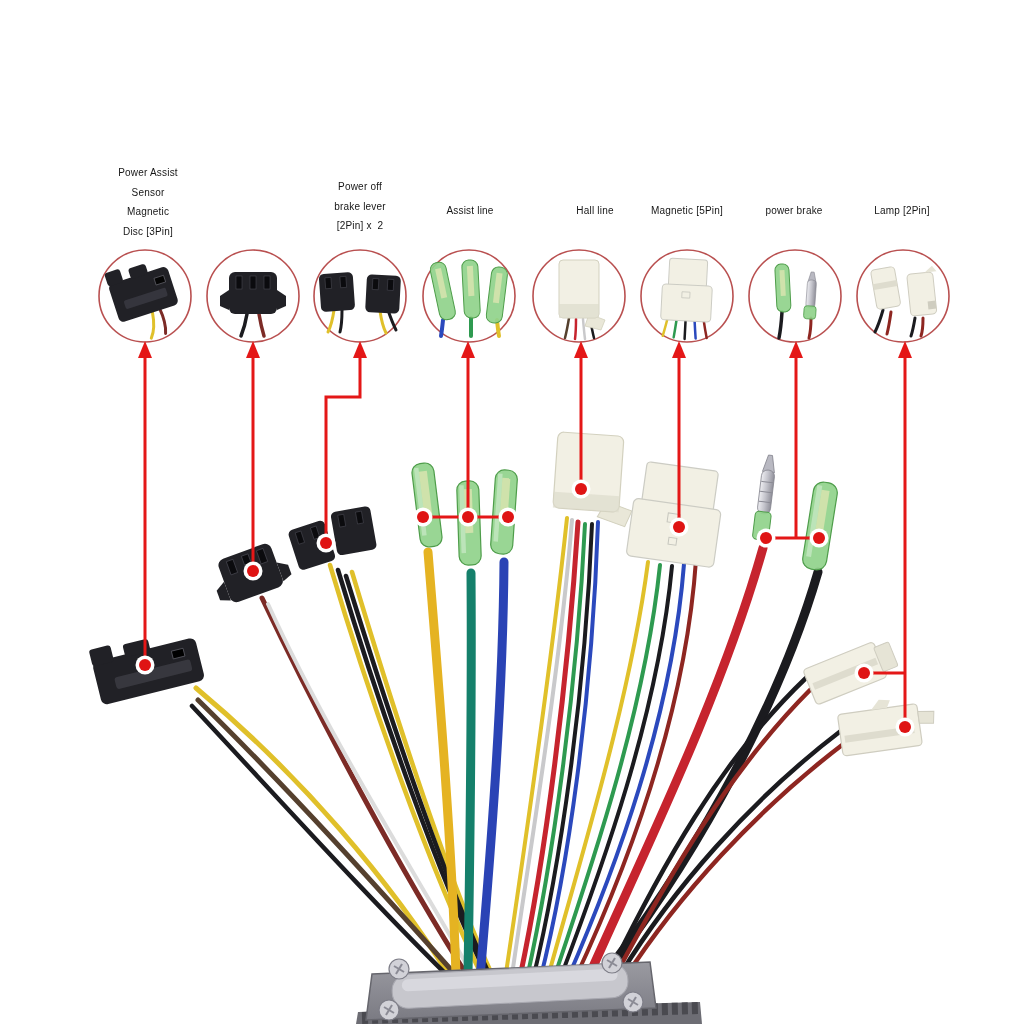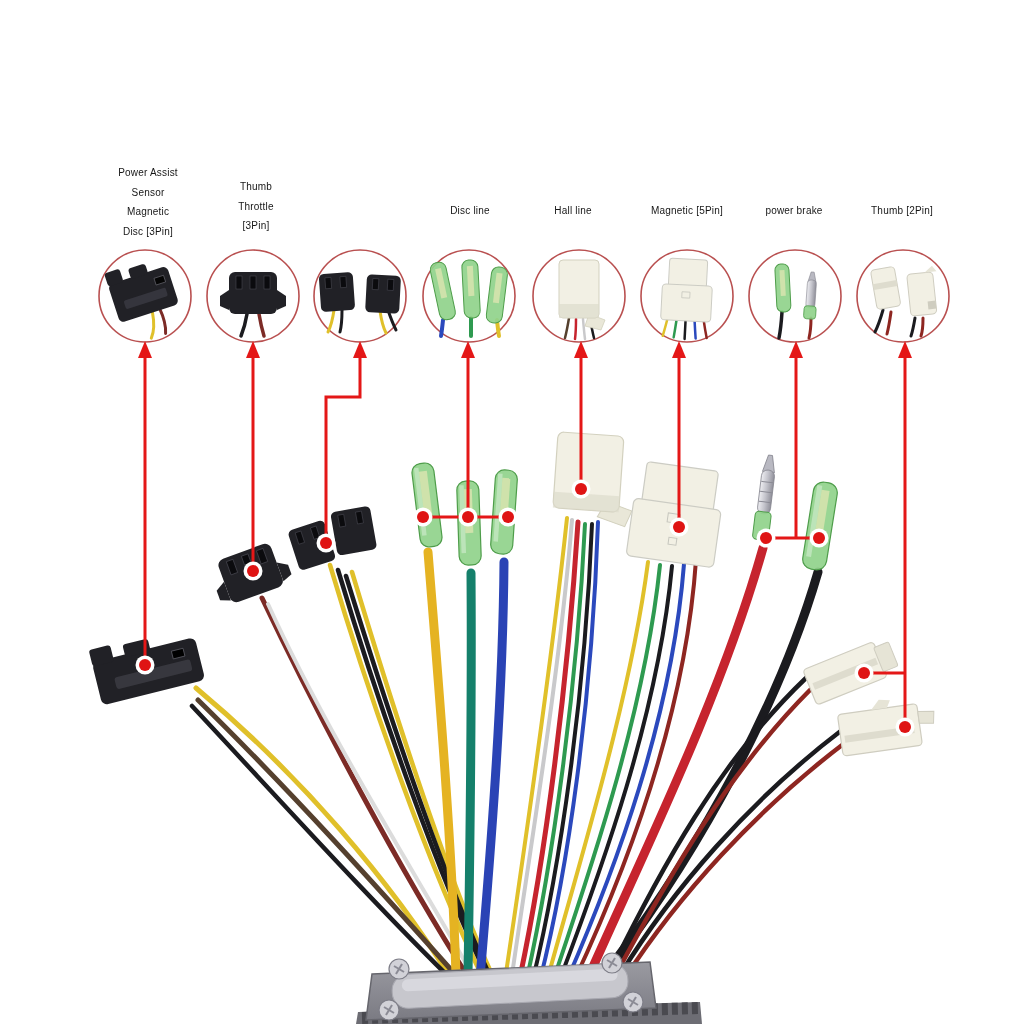--- a/index.html
+++ b/index.html
@@ -392,22 +392,22 @@
             <circle r="6" fill="#df1414"></circle>
           </g>
     </g>
   </g>
 </svg>
 
 <div class="label" style="left:148px;top:163px">Power Assist
 Sensor
 Magnetic
 Disc [3Pin]</div>
-<div class="label" style="left:256px;top:177px">Thumb
-Throttle
-[3Pin]</div>
-<div class="label" style="left:470px;top:201px">Disc line</div>
-<div class="label" style="left:573px;top:201px">Hall line</div>
+<div class="label" style="left:360px;top:177px">Power off
+brake lever
+[2Pin] x  2</div>
+<div class="label" style="left:470px;top:201px">Assist line</div>
+<div class="label" style="left:595px;top:201px">Hall line</div>
 <div class="label" style="left:687px;top:201px">Magnetic [5Pin]</div>
 <div class="label" style="left:794px;top:201px">power brake</div>
-<div class="label" style="left:902px;top:201px">Thumb [2Pin]</div>
+<div class="label" style="left:902px;top:201px">Lamp [2Pin]</div>
 
 </div>
 
 </body></html>

